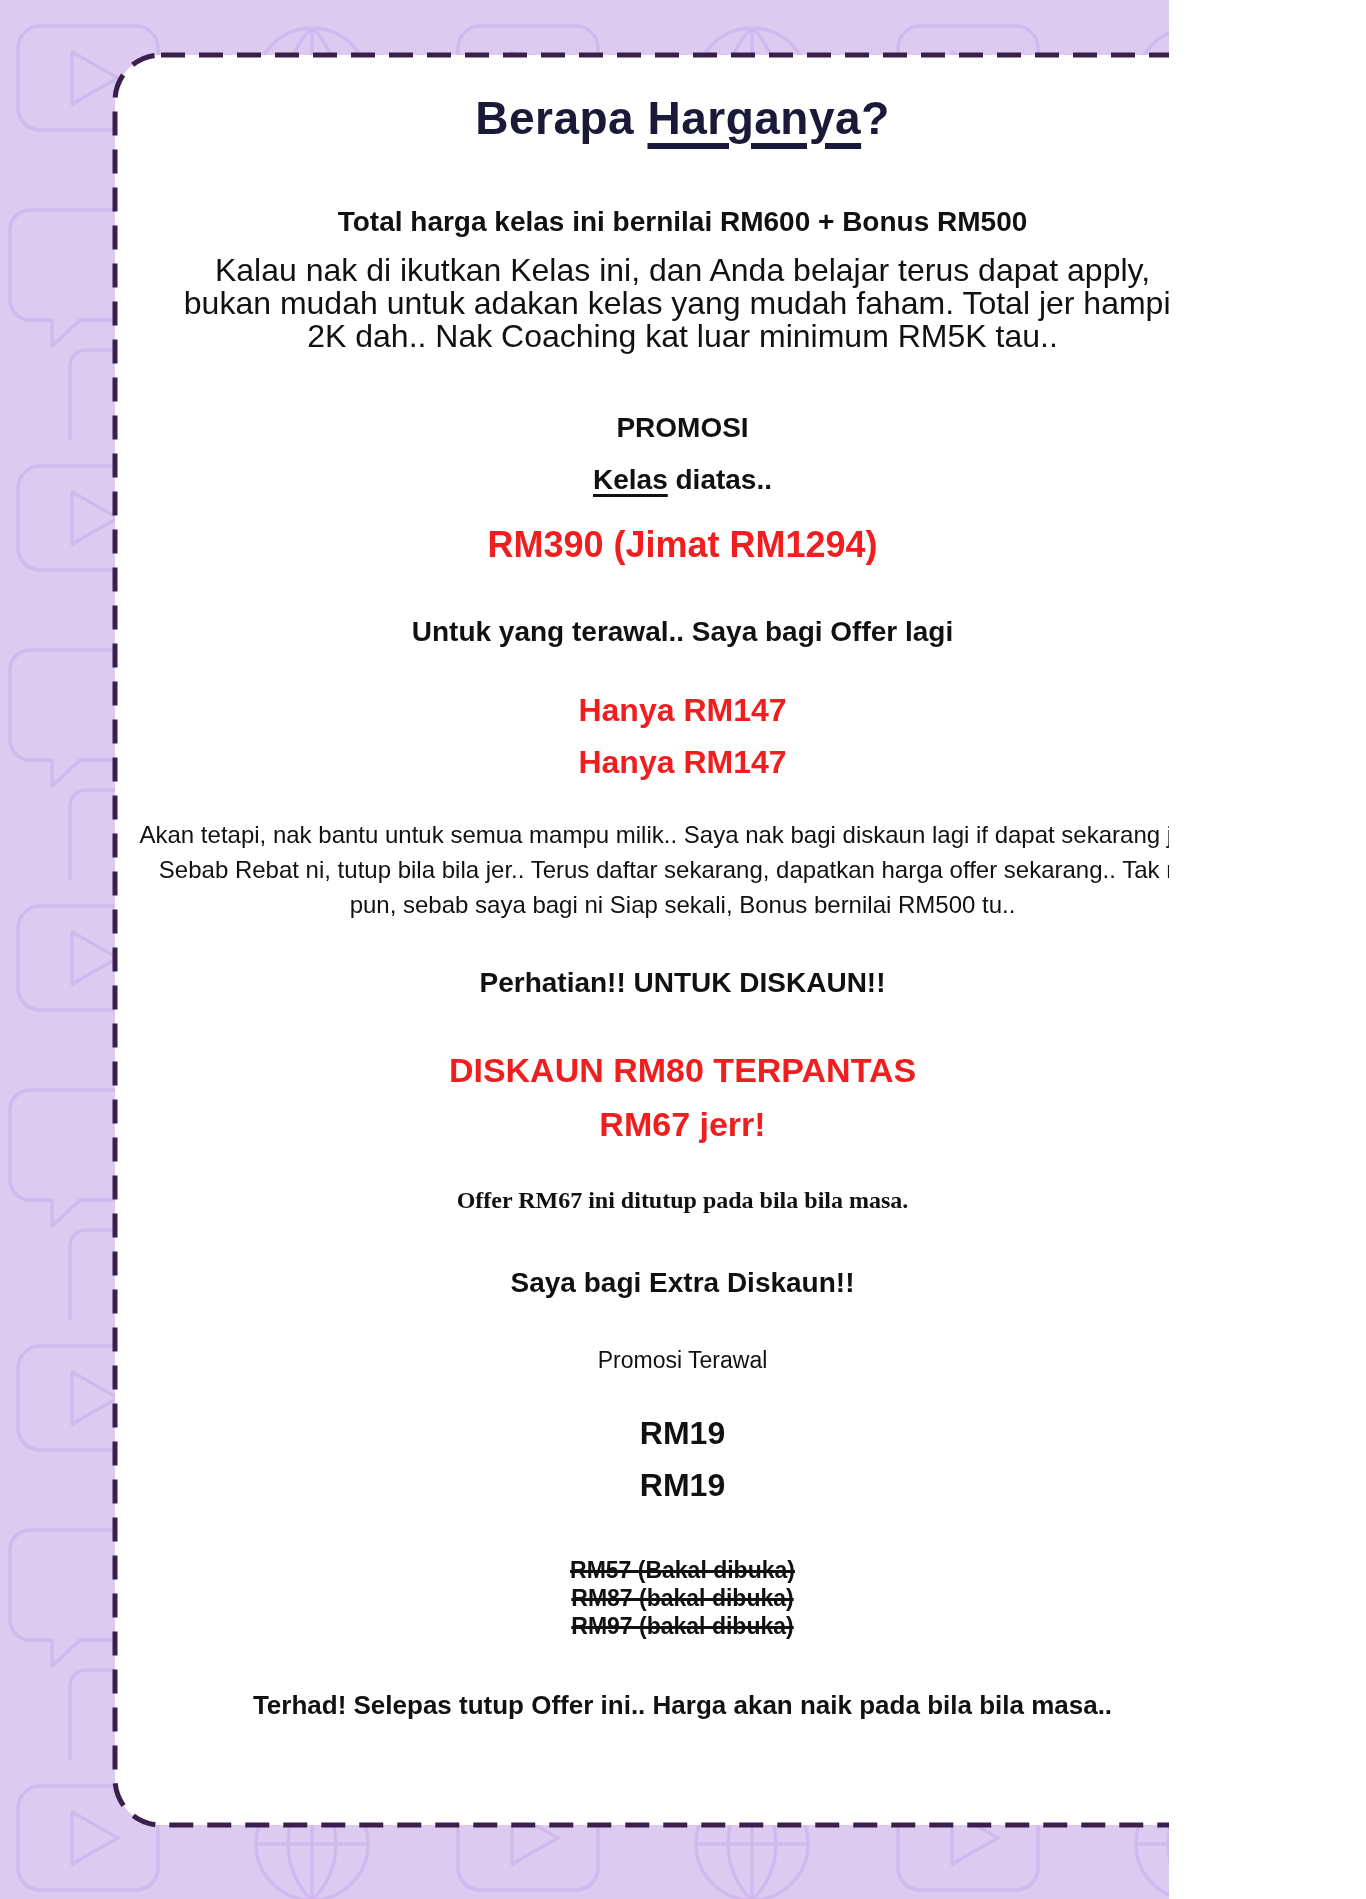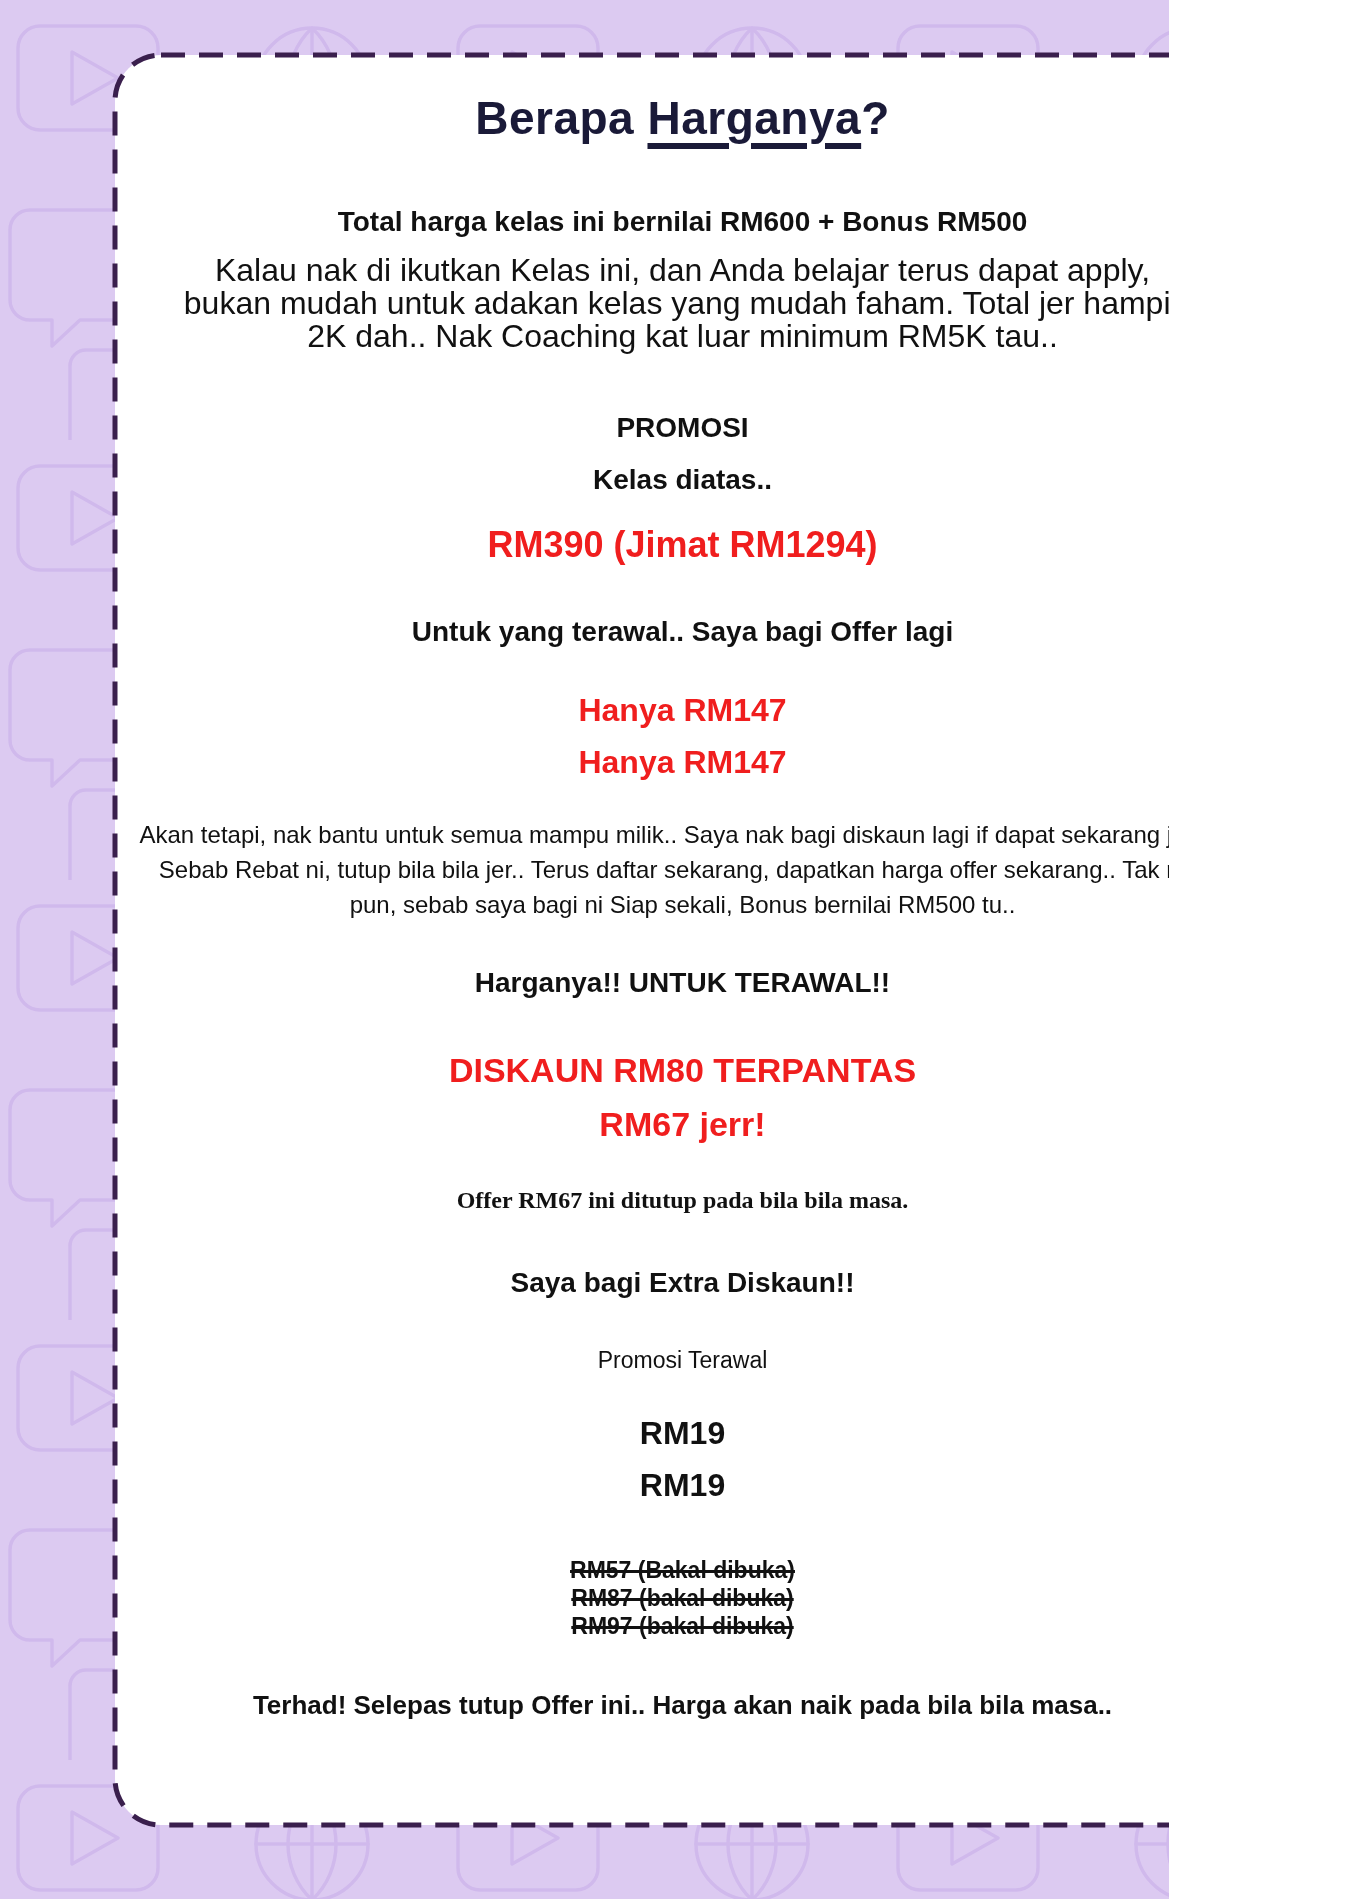--- a/index.html
+++ b/index.html
@@ -19,21 +19,21 @@
     text-align:center;
     padding-top:38px;
     box-sizing:border-box;
   }
   .c-title{margin:0;font-size:46px;line-height:56px;font-weight:800;color:#1a1a38;letter-spacing:.5px;}
   .c-title .u{text-decoration:underline;text-decoration-thickness:6px;text-underline-offset:9px;}
   .c-subtitle{margin-top:59px;font-size:28px;line-height:34px;font-weight:800;}
   .c-para1{margin:15px auto 0;max-width:1000px;font-size:32px;line-height:33px;font-weight:500;}
   .c-promosi{margin-top:58px;font-size:28px;line-height:34px;font-weight:800;}
   .c-kelas{margin-top:18px;font-size:28px;line-height:34px;font-weight:800;}
-  .c-kelas .u{text-decoration-thickness:3px;text-underline-offset:5px;}
+  .c-kelas .u{text-decoration:underline;text-decoration-thickness:3px;text-underline-offset:5px;}
   .red{color:#f01e1e;}
   .c-rm390{margin-top:27px;font-size:36px;line-height:42px;font-weight:800;}
   .c-untuk{margin-top:49px;font-size:28px;line-height:34px;font-weight:800;}
   .c-hanya{margin-top:35px;font-size:32px;line-height:52px;font-weight:800;}
   .c-para2{margin:29px auto 0;max-width:1090px;font-size:24px;line-height:35px;font-weight:500;}
   .c-perhatian{margin-top:44px;font-size:28px;line-height:34px;font-weight:800;}
   .c-diskaun{margin-top:43px;font-size:34px;line-height:54px;font-weight:800;}
   .c-offer-note{margin-top:34px;font-size:24px;line-height:30px;font-weight:600;font-family:Liberation Serif, serif;}
   .c-extra{margin-top:51px;font-size:28px;line-height:34px;font-weight:800;}
   .c-terawal{margin-top:46px;font-size:23px;line-height:28px;font-weight:400;}
@@ -100,21 +100,21 @@
 
       <div class="c-untuk">Untuk yang terawal.. Saya bagi Offer lagi</div>
 
       <div class="c-hanya red">
         <div>Hanya RM147</div>
         <div>Hanya RM147</div>
       </div>
 
       <div class="c-para2">Akan tetapi, nak bantu untuk semua mampu milik.. Saya nak bagi diskaun lagi if dapat sekarang juga.. Sebab Rebat ni, tutup bila bila jer.. Terus daftar sekarang, dapatkan harga offer sekarang.. Tak rugi pun, sebab saya bagi ni Siap sekali, Bonus bernilai RM500 tu..</div>
 
-      <div class="c-perhatian">Harganya!! UNTUK TERAWAL!!</div>
+      <div class="c-perhatian">Perhatian!! UNTUK DISKAUN!!</div>
 
       <div class="c-diskaun red">
         <div>DISKAUN RM80 TERPANTAS</div>
         <div>RM67 jerr!</div>
       </div>
 
       <div class="c-offer-note">Offer RM67 ini ditutup pada bila bila masa.</div>
 
       <div class="c-extra">Saya bagi Extra Diskaun!!</div>
 

